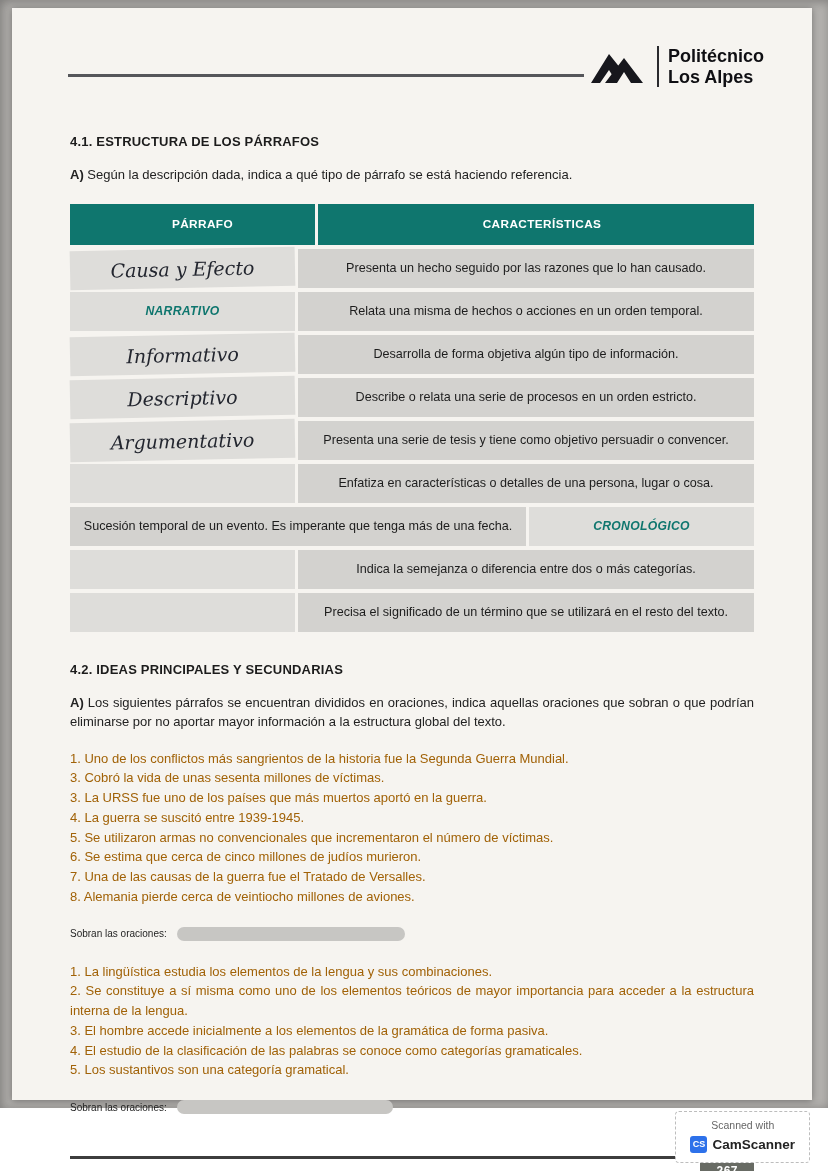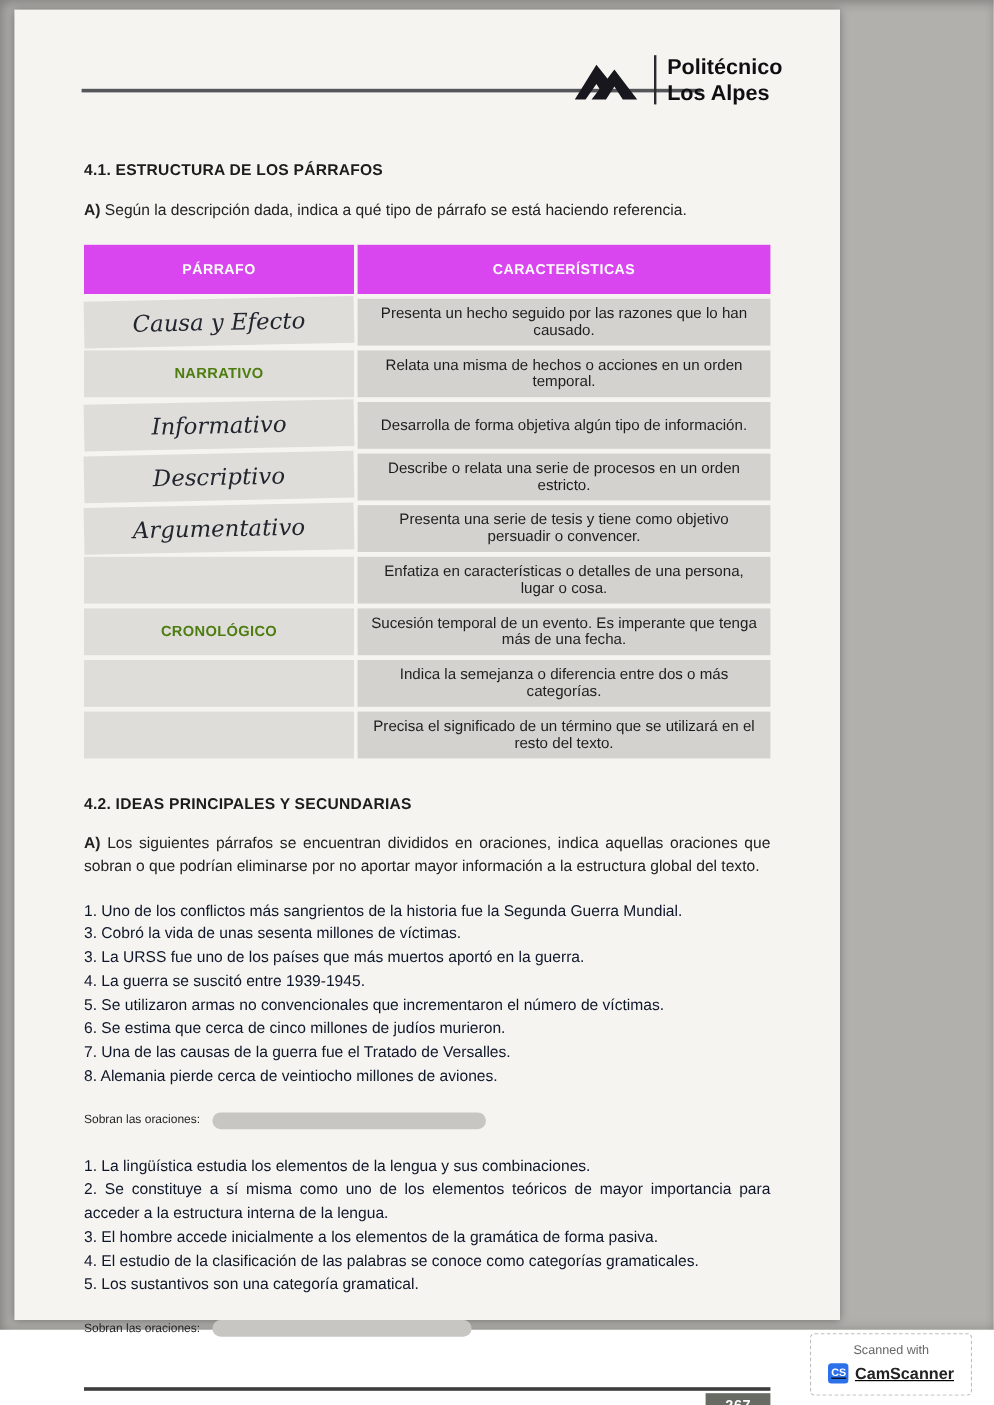--- a/index.html
+++ b/index.html
@@ -1,59 +1,59 @@
 <!DOCTYPE html>
 <html><head>
 <meta charset="utf-8">
 <style>
   html,body{margin:0;padding:0;width:828px;height:1171px;overflow:hidden;background:#ffffff;
     font-family:"Liberation Sans",sans-serif;}
   .scan-bg{position:absolute;left:0;top:0;width:828px;height:1108px;background:#b2b0ad;
     box-shadow:inset 4px 0 10px rgba(0,0,0,.18), inset 0 4px 8px rgba(0,0,0,.12);}
-  .paper{position:absolute;left:12px;top:8px;width:688px;height:1092px;background:#f6f4f0;
+  .paper{position:absolute;left:12px;top:8px;width:800px;height:1092px;background:#f6f4f0;
     box-shadow:0 1px 7px rgba(0,0,0,.35);}
   
   .header{position:relative;height:112px;}
   .rule{position:absolute;left:56px;top:66px;width:516px;height:2.5px;background:#55565a;}
   .logo{position:absolute;right:48px;top:38px;display:flex;align-items:center;}
   .logo svg{display:block;margin-right:9px;}
   .logo-text{border-left:2.5px solid #2a2a2e;padding-left:9px;color:#0f0f13;font-weight:bold;
     font-size:18px;line-height:1.15;}
   
   .content{margin:0 58px;}
   .sec-title{font-size:13px;font-weight:bold;color:#1c1c1c;margin:14px 0 0 0;letter-spacing:.2px;}
   .intro{font-size:13px;color:#222;margin:17px 0 0 0;line-height:1.45;}
   .justify{text-align:justify;}
   
   .table{margin-top:19px;}
   .trow{display:flex;gap:3px;margin-bottom:4px;}
   .cell{display:flex;align-items:center;justify-content:center;text-align:center;}
   .cell.left{width:225px;flex:none;background:#deddda;min-height:35px;}
   .cell.right{flex:1;background:#d3d2cf;min-height:35px;font-size:12.6px;color:#1d1d1d;padding:2px 8px;text-align:center;}
-  .trow.thead .cell{background:#d946ef;color:#ffffff;font-weight:bold;font-size:11.8px;
-    letter-spacing:.4px;min-height:37px;}
-  .cell.printed{font-weight:bold;font-size:12.2px;color:#4d7c0f;letter-spacing:.3px;}
+  .trow.thead .cell{background:#0f766e;color:#ffffff;font-weight:bold;font-size:11.8px;
+    letter-spacing:.4px;min-height:37px;padding-left:20px;}
+  .cell.printed{font-weight:bold;font-size:12.2px;color:#0f766e;letter-spacing:.3px;font-style:italic;}
   .cell.handwritten{font-family:"DejaVu Serif",serif;font-style:italic;font-size:19px;
     color:#23262f;transform:rotate(-1.2deg);}
   
   .list{margin-top:17px;}
-  .list-item{font-size:13px;color:#0f172a;line-height:1.52;}
+  .list-item{font-size:13px;color:#a16207;line-height:1.52;}
   .answer-line{margin:20px 0 0 0;font-size:10px;color:#1f1f1f;display:flex;align-items:center;}
   .blank{display:inline-block;width:228px;height:14px;background:#c7c6c3;border-radius:8px;
     margin-left:10px;}
   
   .footer-rule{margin-top:42px;height:3px;background:#3d3d3d;}
   .pagenum-row{display:flex;justify-content:flex-end;}
   .pagenum{background:#686b64;color:#fff;font-size:12px;font-weight:bold;
     padding:3px 16px;margin-top:2px;letter-spacing:.5px;}
   
   .camscanner{position:absolute;right:18px;bottom:8px;background:#ffffff;
     border:1px dashed #bdbdbd;border-radius:4px;padding:7px 14px 9px;text-align:center;}
   .cs-line1{font-size:10.5px;color:#666;}
-  .cs-line2{margin-top:5px;display:flex;align-items:center;justify-content:center;gap:5px;text-decoration:underline;}
+  .cs-line2{margin-top:5px;display:flex;align-items:center;justify-content:center;gap:5px;}
   .cs-icon{width:17px;height:17px;background:#2d71ea;border-radius:3px;color:#fff;
     font-size:9px;font-weight:bold;line-height:17px;text-align:center;}
   .cs-brand{font-size:13.5px;font-weight:bold;color:#232323;}
 </style>
 </head>
 <body>
 
 <div class="scan-bg"></div>
 
 <div class="paper">
@@ -101,22 +101,22 @@
       </div>
       <div class="trow">
         <div class="cell left handwritten">Argumentativo</div>
         <div class="cell right">Presenta una serie de tesis y tiene como objetivo persuadir o convencer.</div>
       </div>
       <div class="trow">
         <div class="cell left"></div>
         <div class="cell right">Enfatiza en características o detalles de una persona, lugar o cosa.</div>
       </div>
       <div class="trow">
+        <div class="cell right">Sucesión temporal de un evento. Es imperante que tenga más de una fecha.</div>
         <div class="cell left printed">CRONOLÓGICO</div>
-        <div class="cell right">Sucesión temporal de un evento. Es imperante que tenga más de una fecha.</div>
       </div>
       <div class="trow">
         <div class="cell left"></div>
         <div class="cell right">Indica la semejanza o diferencia entre dos o más categorías.</div>
       </div>
       <div class="trow">
         <div class="cell left"></div>
         <div class="cell right">Precisa el significado de un término que se utilizará en el resto del texto.</div>
       </div>
     </div>

